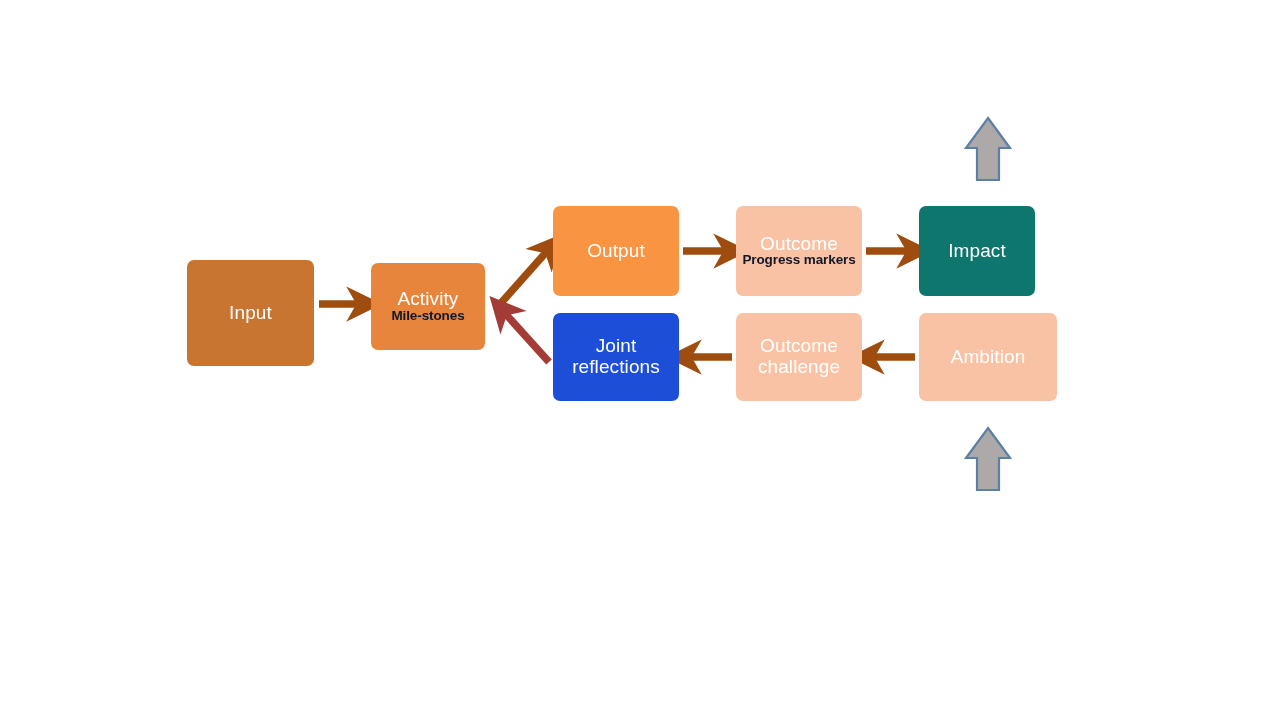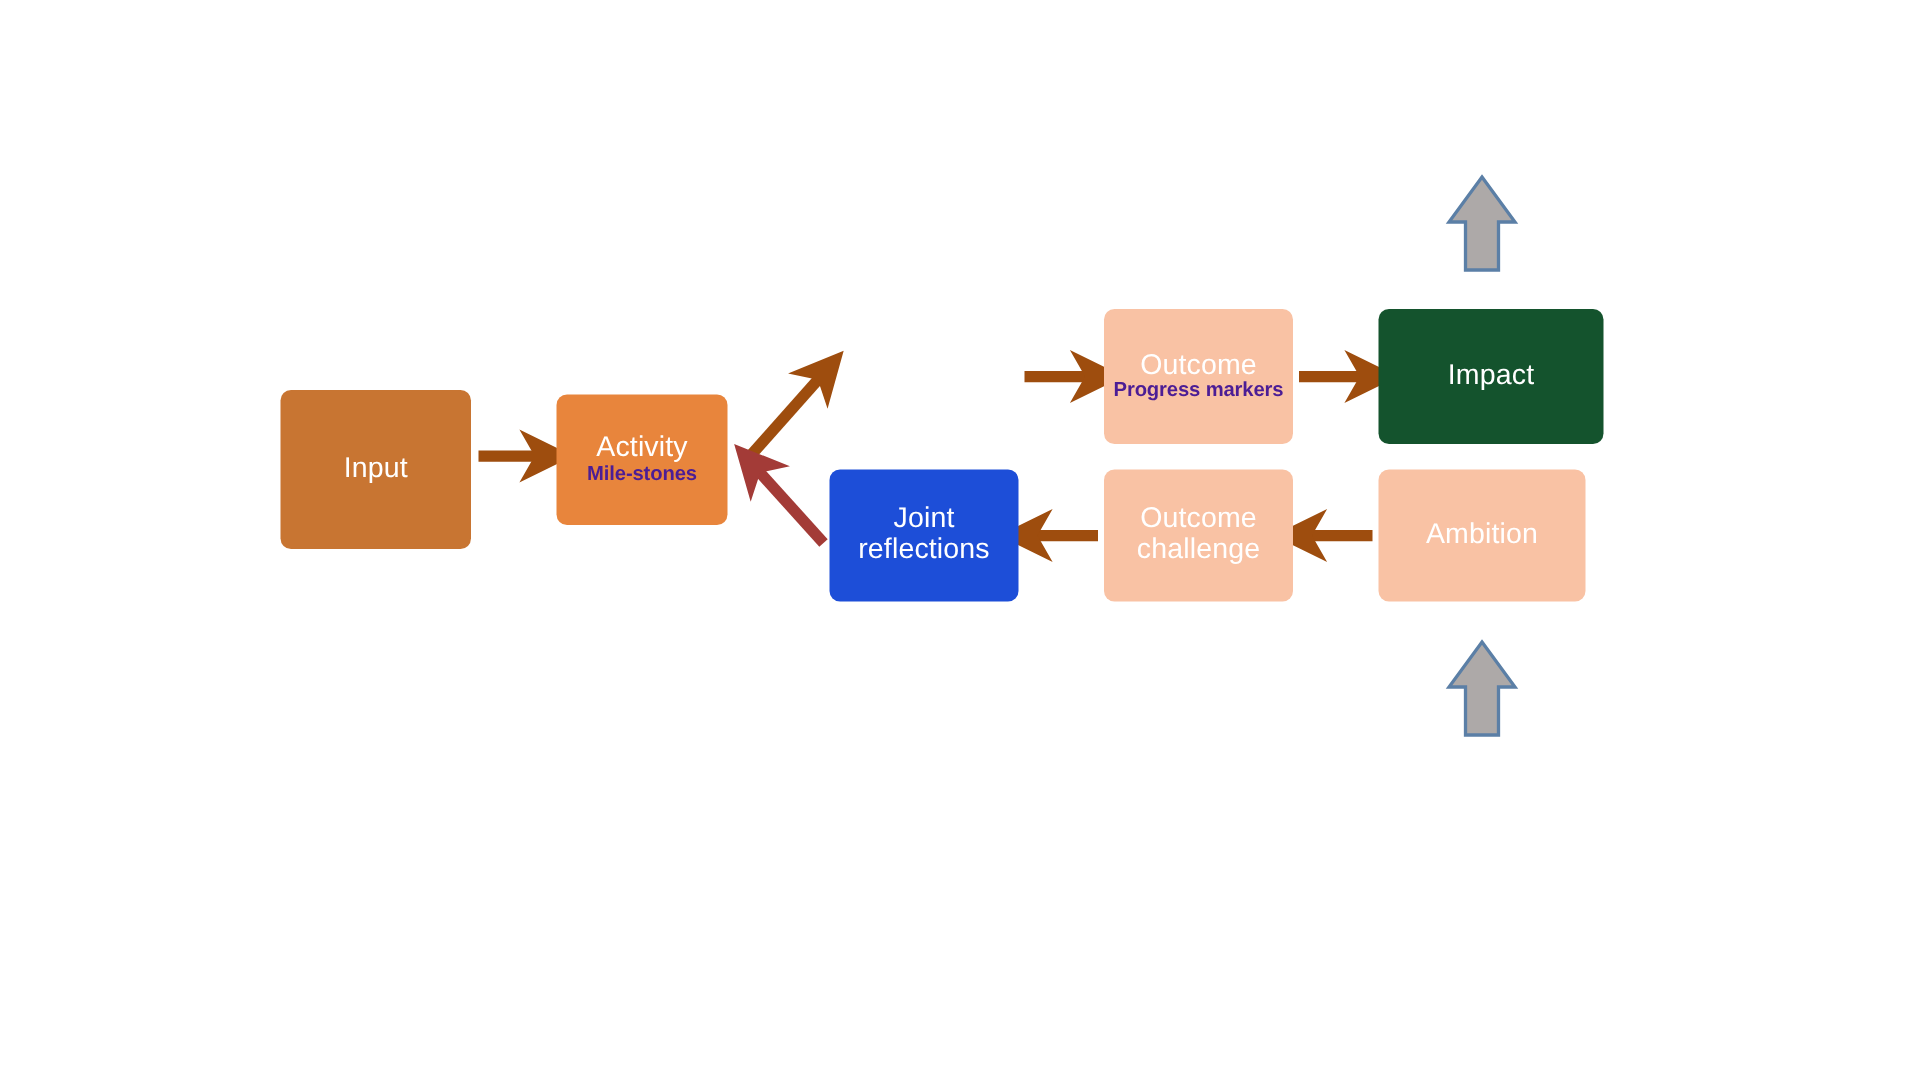--- a/index.html
+++ b/index.html
@@ -35,21 +35,21 @@
     user-select: none;
   }
   .node .title {
     color: #ffffff;
     font-size: 19px;
     font-weight: 400;
     letter-spacing: 0.1px;
     white-space: pre-line;
   }
   .node .subtitle {
-    color: #4c1d95;
+    color: #0f172a;
     font-size: 13.5px;
     font-weight: bold;
     margin-top: -1px;
     letter-spacing: -0.1px;
   }
 
   
   #arrows {
     position: absolute;
     left: 0;
@@ -113,27 +113,30 @@
 
   <div class="node" style="left:187px; top:260px; width:127px; height:106px; background:#C87532;">
     <div class="title">Input</div>
   </div>
 
   <div class="node" style="left:371px; top:263px; width:114px; height:87px; background:#E8853C;">
     <div class="title">Activity</div>
     <div class="subtitle">Mile-stones</div>
   </div>
 
+  <div class="node" style="left:553px; top:206px; width:126px; height:90px; background:#F89442;">
+    <div class="title">Output</div>
+  </div>
 
   <div class="node" style="left:736px; top:206px; width:126px; height:90px; background:#F9C2A4;">
     <div class="title">Outcome</div>
     <div class="subtitle">Progress markers</div>
   </div>
 
-  <div class="node" style="left:919px; top:206px; width:150px; height:90px; background:#14532d;">
+  <div class="node" style="left:919px; top:206px; width:116px; height:90px; background:#0f766e;">
     <div class="title">Impact</div>
   </div>
 
   <div class="node" style="left:553px; top:313px; width:126px; height:88px; background:#1d4ed8;">
     <div class="title">Joint
 reflections</div>
   </div>
 
   <div class="node" style="left:736px; top:313px; width:126px; height:88px; background:#F9C2A4;">
     <div class="title">Outcome

